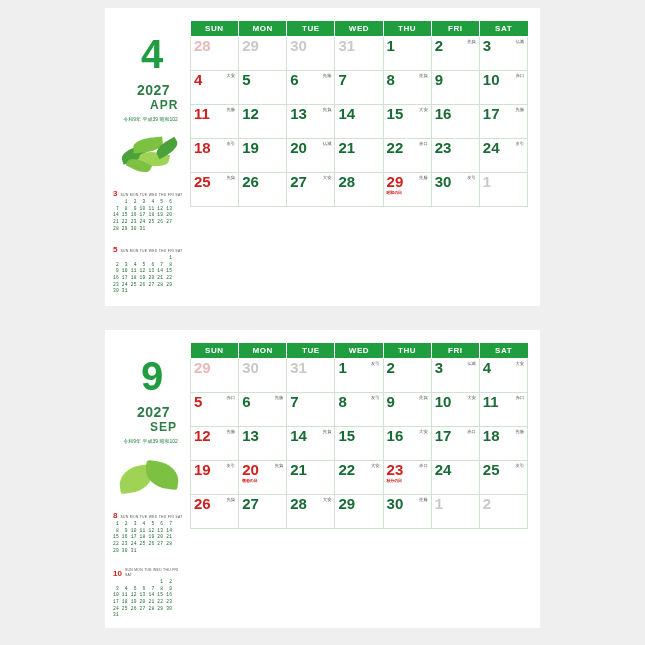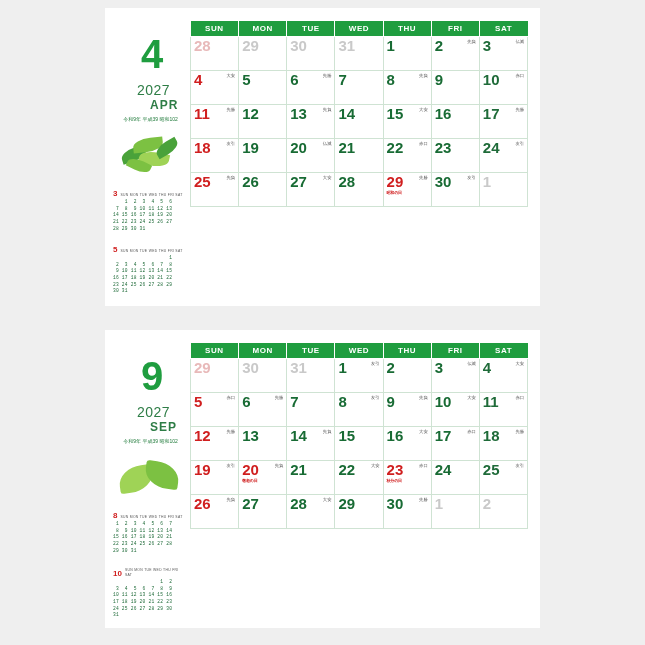--- a/index.html
+++ b/index.html
@@ -23,21 +23,21 @@
   .left{
     width:85px;flex:0 0 85px;position:relative;
   }
   .bignum{
     position:absolute;left:36px;top:26px;
     font-size:40px;font-weight:bold;color:#1f9d3f;line-height:1;
     letter-spacing:-1px;
   }
   .year{
     position:absolute;left:32px;top:74px;
-    font-size:14px;font-weight:normal;color:#2e7d46;letter-spacing:0.5px;
+    font-size:14px;font-weight:bold;color:#2e7d46;letter-spacing:0.5px;
   }
   .mon-en{
     position:absolute;left:45px;top:90px;
     font-size:12px;font-weight:bold;color:#2e7d46;letter-spacing:1px;
   }
   .era{
     position:absolute;left:6px;top:108px;width:79px;
     font-size:5px;color:#1f7a3a;text-align:center;letter-spacing:0px;
   }
   

